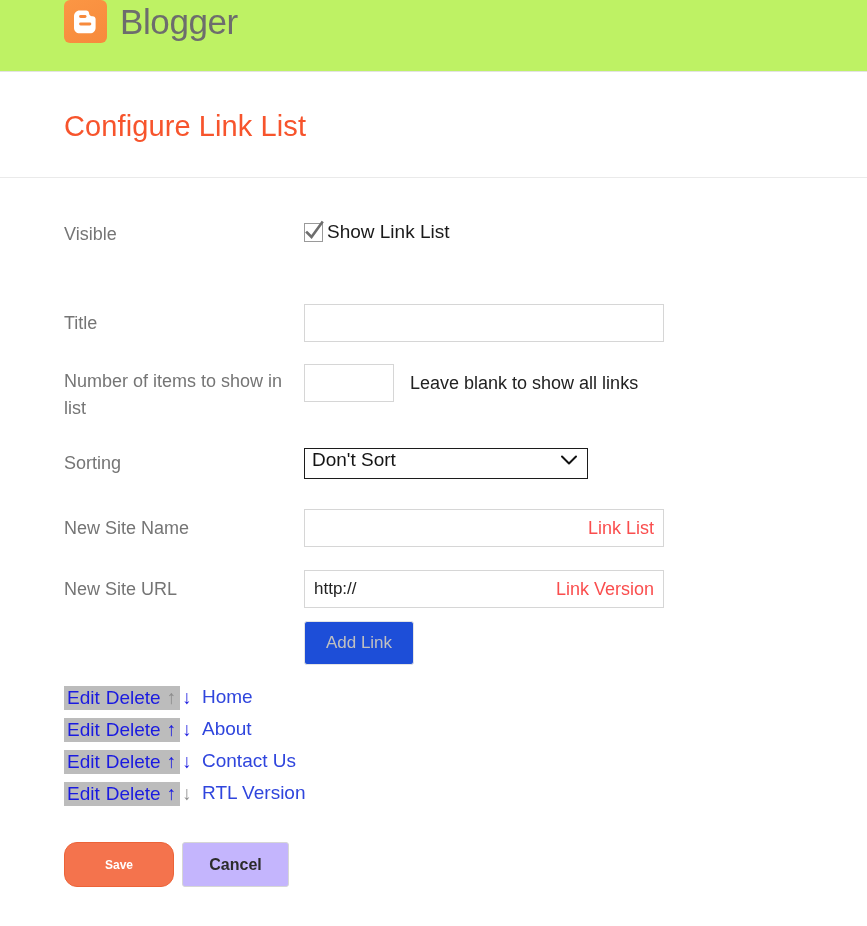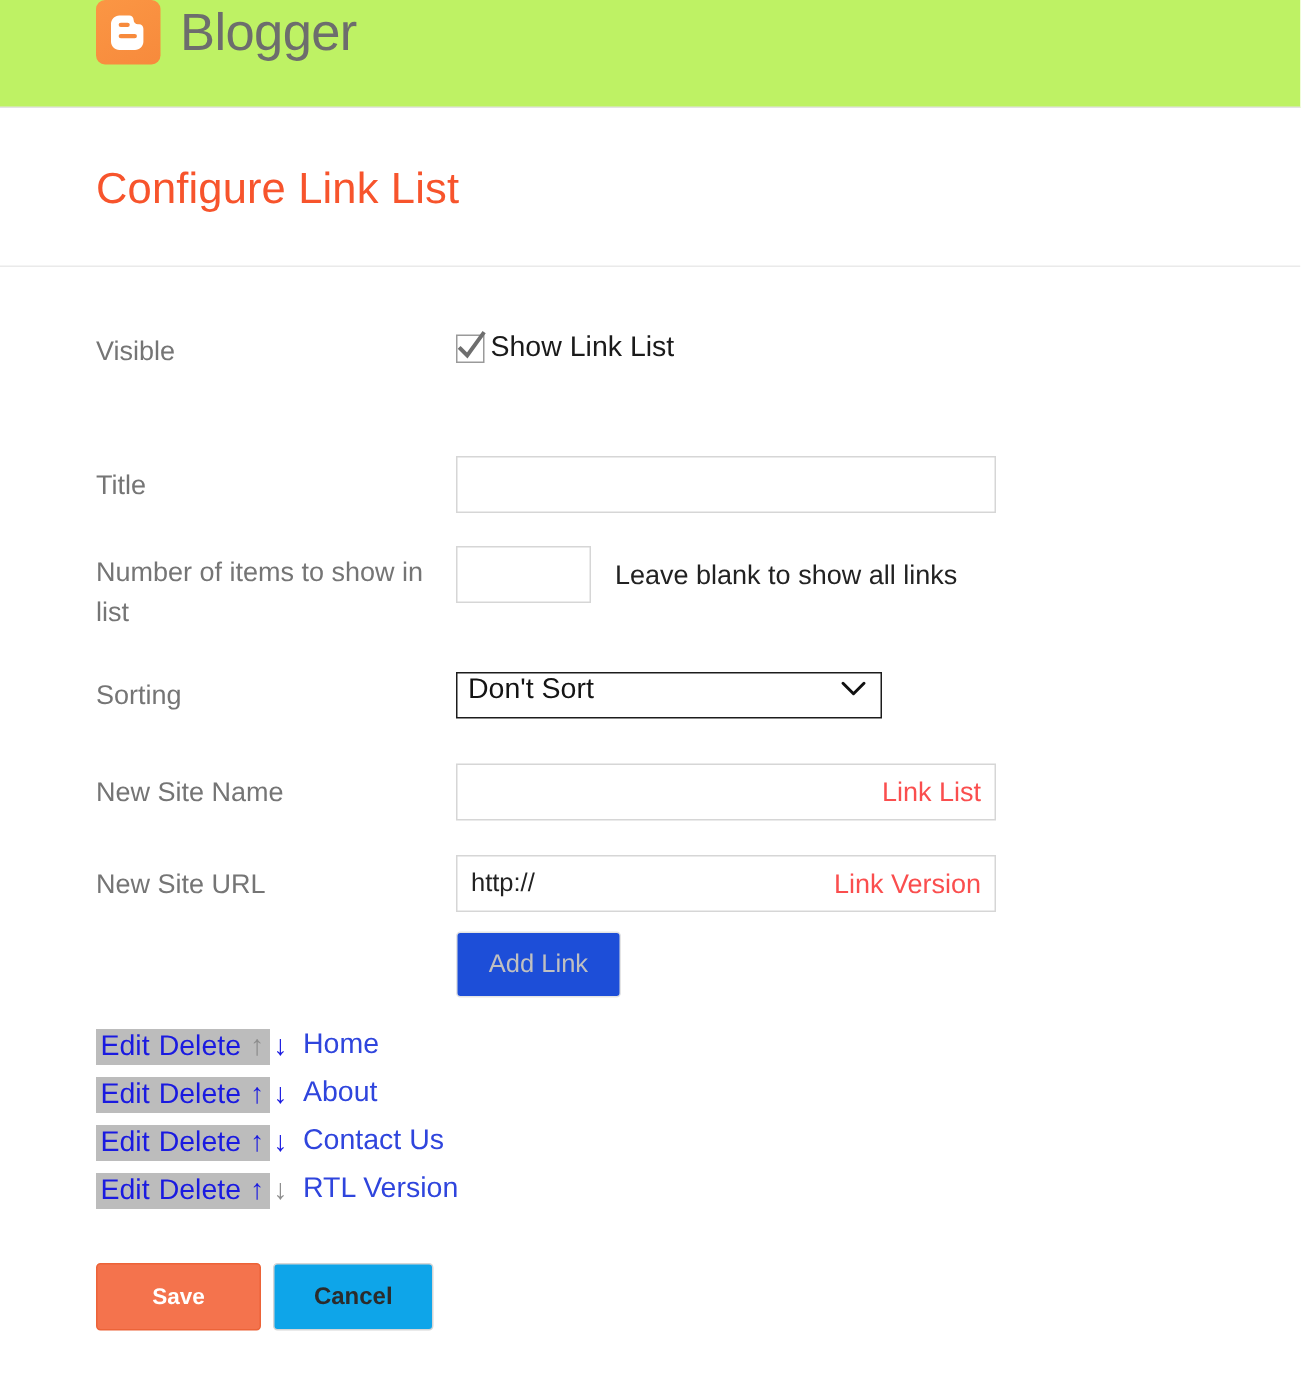--- a/index.html
+++ b/index.html
@@ -223,31 +223,31 @@
     margin-top: 28px;
     display: flex;
     align-items: center;
     gap: 8px;
   }
   .btn-save {
     width: 110px;
     height: 45px;
     background: #f4734d;
     border: 1px solid #ec6338;
-    border-radius: 3px;
+    border-radius: 13px;
     color: #ffffff;
-    font-size: 15px;
+    font-size: 12px;
     font-weight: bold;
     font-family: "Liberation Sans", sans-serif;
     cursor: pointer;
   }
   .btn-cancel {
     width: 107px;
     height: 45px;
-    background: #0ea5e9;
+    background: #c4b5fd;
     border: 1px solid #d6d6d6;
     border-radius: 3px;
     color: #2b2b2b;
     font-size: 16px;
     font-weight: bold;
     font-family: "Liberation Sans", sans-serif;
     cursor: pointer;
   }
 </style>
 </head>

